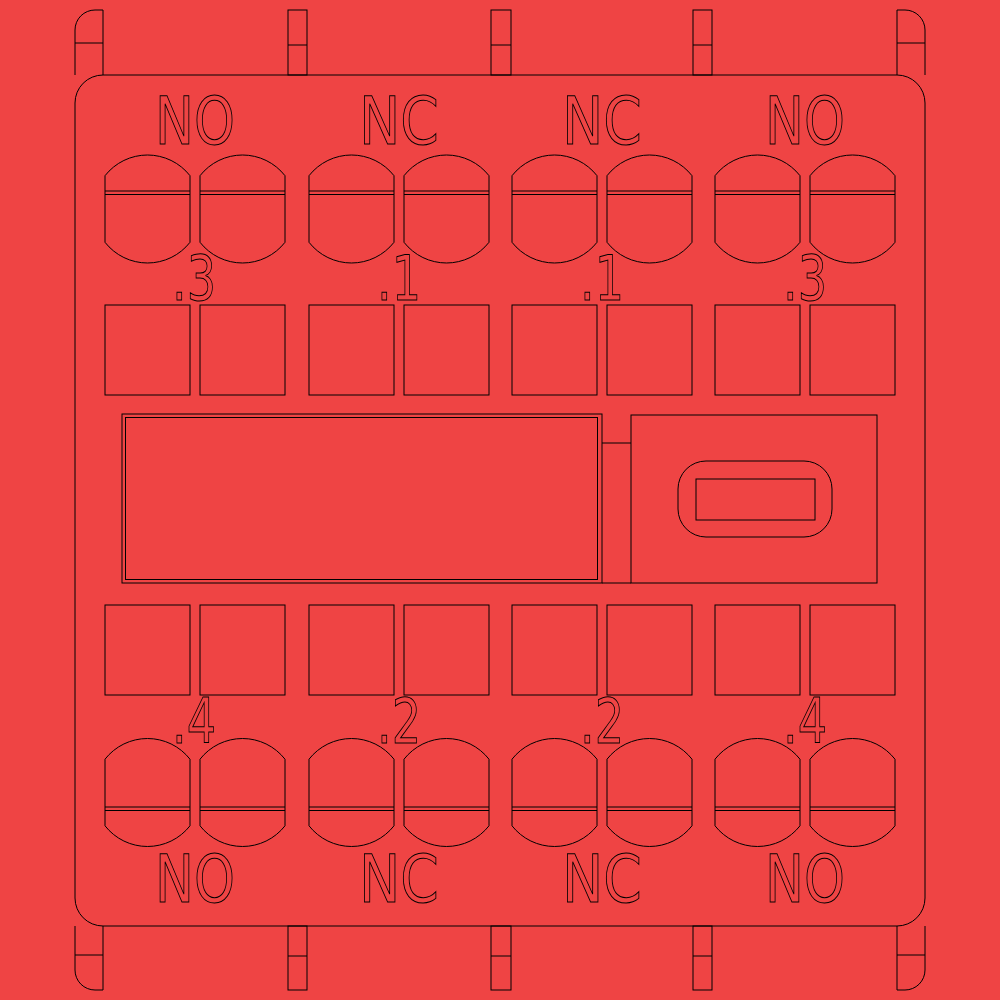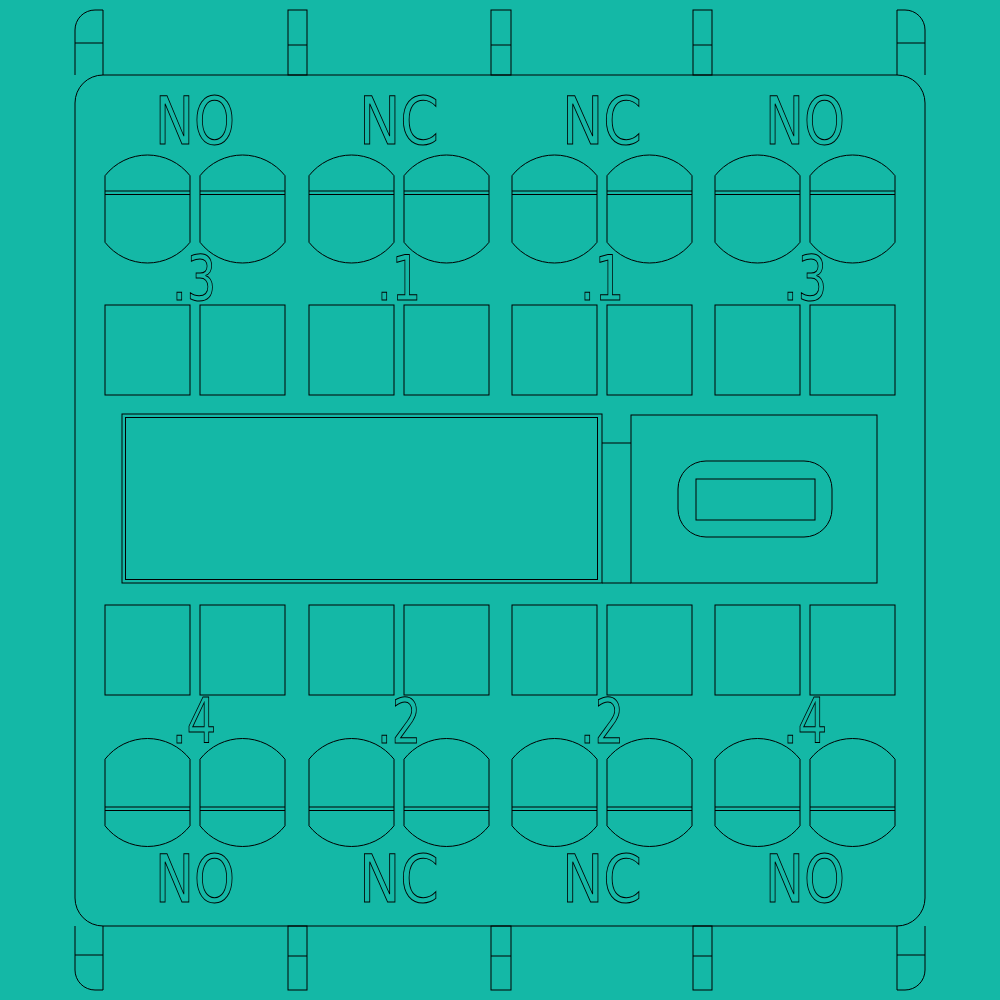--- a/index.html
+++ b/index.html
@@ -4,21 +4,21 @@
 <style>
   html, body {
     margin: 0;
     padding: 0;
     background: #ffffff;
   }
   .stage {
     position: relative;
     width: 1000px;
     height: 1000px;
-    background: #14b8a6;
+    background: #ef4444;
     overflow: hidden;
   }
   svg { display: block; }
   .cad-text {
     font-family: "DejaVu Sans", "Liberation Sans", sans-serif;
   }
 </style>
 </head>
 <body>
 

